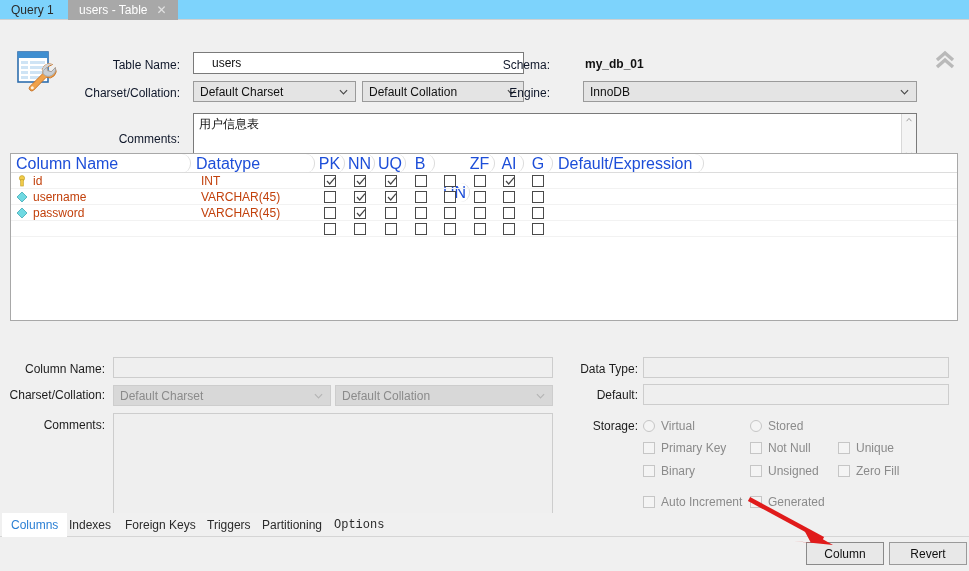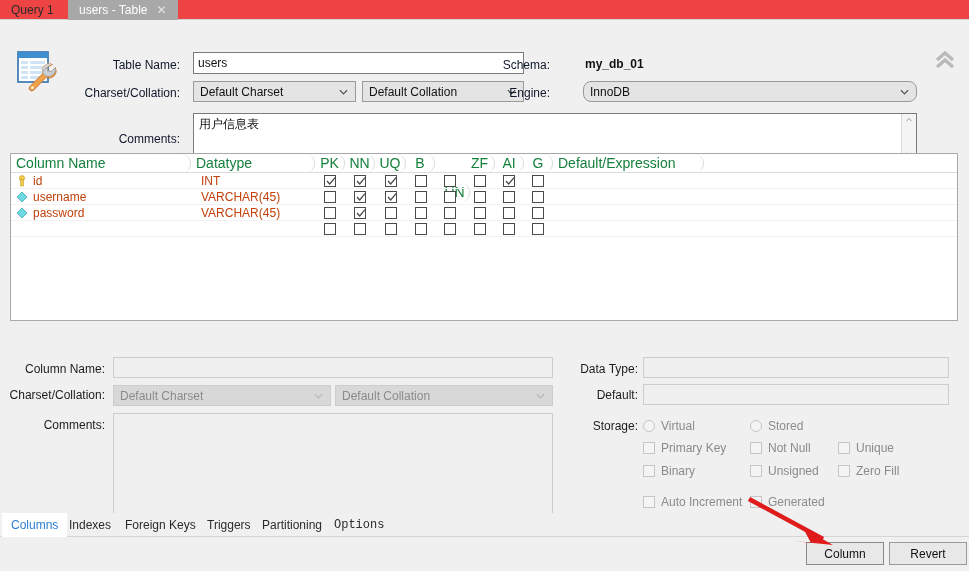--- a/index.html
+++ b/index.html
@@ -10,21 +10,21 @@
     background: #f0f0f0;
     font-family: "Liberation Sans", "DejaVu Sans", sans-serif;
     font-size: 12px;
     color: #1c1c1c;
   }
   #app { position: relative; width: 969px; height: 571px; background: #f0f0f0; }
 
   
   .tabstrip {
     position: absolute; left:0; top:0; width:969px; height:20px;
-    background: #ef4444;
+    background: #7dd3fc;
     border-bottom: 1px solid #d0d0d0;
   }
   .tab {
     position: absolute; top: 0; height: 20px;
     display:flex; align-items:center;
     padding: 0 11px;
     font-size: 12px;
     white-space: nowrap;
     cursor: default;
   }
@@ -53,38 +53,38 @@
     white-space:nowrap;
   }
   .lbl-tablename   { left: 60px; top: 38px;  width: 120px; }
   .lbl-charsetcoll { left: 40px; top: 66px;  width: 140px; }
   .lbl-comments    { left: 60px; top: 112px; width: 120px; }
   .lbl-schema      { left: 500px; top: 38px; width: 50px; }
   .lbl-engine      { left: 498px; top: 66px; width: 52px; }
 
   .txtinput {
     position:absolute; background:#ffffff; border:1px solid #7a7a7a;
-    font-size:12px; color:#111; padding: 2px 4px;
+    font-size:12px; color:#111; padding: 2px 18px;
     font-family: "Liberation Sans", "DejaVu Sans", sans-serif;
     outline:none;
   }
   .in-tablename { left:193px; top:32px; width:331px; height:22px; }
 
   .combo {
     position:absolute; background:#e4e4e4; border:1px solid #9a9a9a;
     font-size:12px; color:#111; display:flex; align-items:center;
     padding-left:6px; cursor:default;
   }
   .combo .cav {
     position:absolute; right:7px; top:50%; transform:translateY(-50%);
     width:9px; height:9px;
   }
   .cb-charset   { left:193px; top:61px;  width:163px; height:21px; }
   .cb-collation { left:362px; top:61px;  width:162px; height:21px; }
-  .cb-engine    { left:583px; top:61px;  width:334px; height:21px;border-radius:8px; }
+  .cb-engine    { left:583px; top:61px;  width:334px; height:21px; }
 
   .schema-val {
     position:absolute; left:585px; top:37px; font-size:12px;
     font-weight:bold; color:#111;
   }
 
   .commentsbox {
     position:absolute; left:193px; top:93px; width:724px; height:48px;
     background:#ffffff; border:1px solid #7a7a7a;
     font-size:12px; color:#111; padding:3px 5px; line-height:15px;
@@ -106,21 +106,21 @@
   .grid {
     position:absolute; left:10px; top:133px; width:948px; height:168px;
     background:#ffffff; border:1px solid #a8a8a8;
   }
   .grid-head {
     position:relative; height:19px; background:#ffffff;
     border-bottom:1px solid #dcdcdc;
   }
   .ghcell {
     position:absolute; top:0; height:19px; line-height:19px;
-    font-size:14px; color:#15803d; padding-left:5px;
+    font-size:16px; color:#1d4ed8; padding-left:5px;
     border-right:1px solid #dcdcdc; white-space:nowrap;border-radius:9px;
   }
   .ghcell.ctr { padding-left:0; text-align:center; }
   .ghcell.nobd { border-right:none; }
 
   .grow {
     position:relative; height:16px; border-bottom:1px solid #f2f2f2;
   }
   .gcell {
     position:absolute; top:0; height:16px; line-height:16px;

